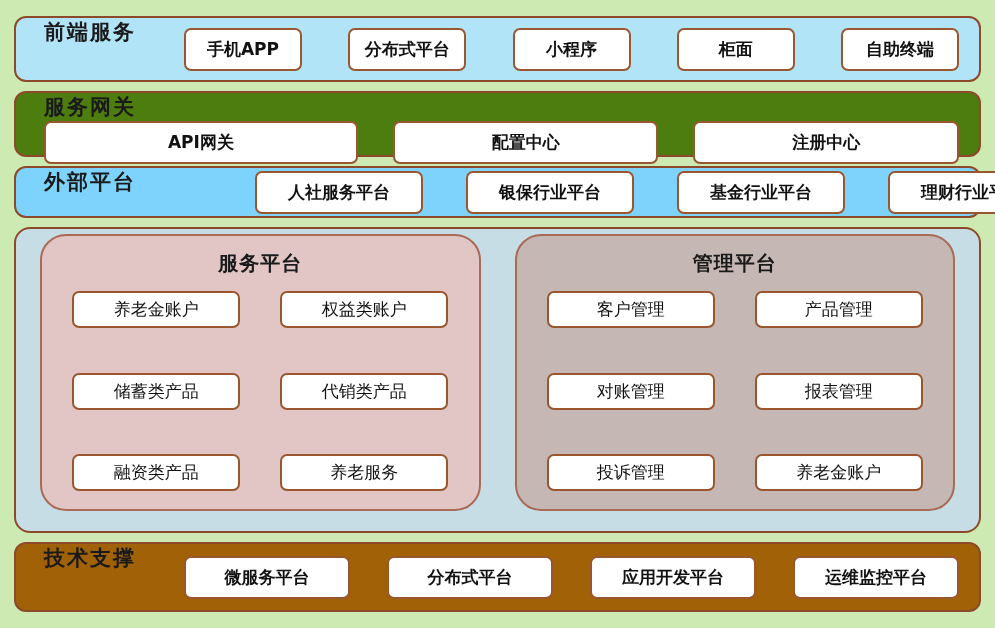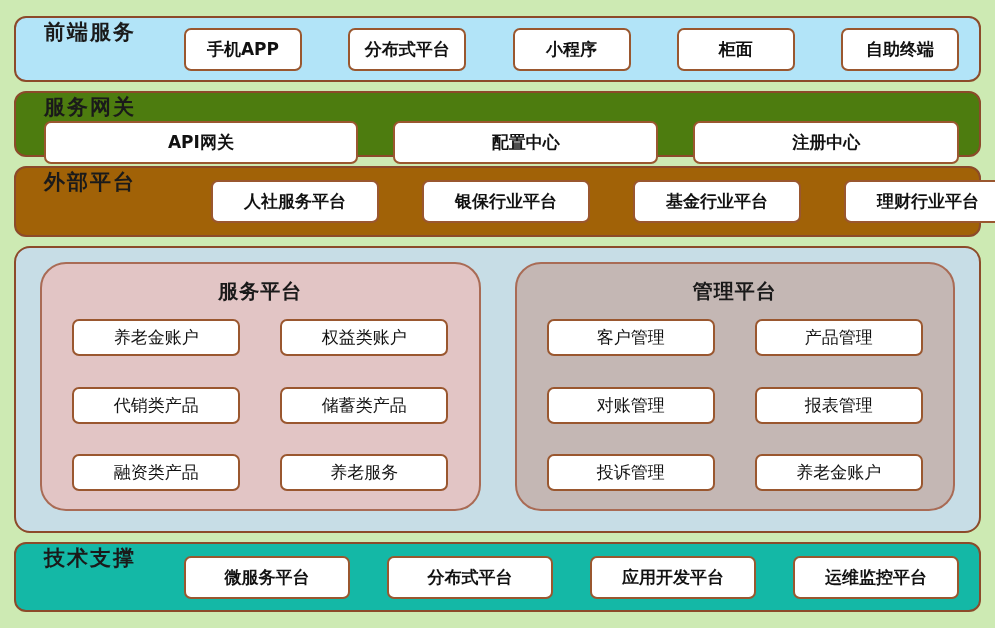--- a/index.html
+++ b/index.html
@@ -52,31 +52,31 @@
   }
   
   .band-frontend { background: #b2e4f8; height: 66px; }
   .band-frontend .btn { min-width: 118px; }
   
   .band-gateway { background: #4d7c0f; height: 66px; flex-direction: column; }
   .band-gateway .band-items { gap: 35px; }
   .band-gateway .btn { flex: 1; }
   .band-gateway .btn:first-child { flex: 1.2; }
   
-  .band-external { background: #a16207; height: 71px; }
+  .band-external { background: #7dd3fc; height: 52px; gap: 44px; }
   .band-external .btn { min-width: 168px; margin-left: 27px; }
   
   .middle {
     background: #c7dde6;
     border: 2px solid #8c4a2a;
     border-radius: 16px;
     flex: 1;
     display: flex;
     gap: 34px;
-    padding: 14px 24px 20px 24px;
+    padding: 5px 24px 20px 24px;
   }
   .group {
     flex: 1;
     border-radius: 26px;
     padding: 14px 20px 18px 20px;
     display: flex;
     flex-direction: column;
   }
   .group-service {
     background: #e2c5c5;
@@ -104,21 +104,21 @@
     align-content: space-between;
   }
   .group-grid .btn {
     height: 37px;
     display: flex;
     align-items: center;
     justify-content: center;
     font-size: 17px;
   }
   
-  .band-tech { background: #14b8a6; height: 70px; }
+  .band-tech { background: #a16207; height: 70px; }
   .band-tech .btn { min-width: 166px; }
 </style>
 </head>
 <body>
 
 <div class="page">
 
   <div class="band band-frontend">
     <div class="band-label">前端服务</div>
     <div class="band-items">
@@ -149,22 +149,22 @@
     </div>
   </div>
 
   <div class="middle">
 
     <div class="group group-service">
       <div class="group-title">服务平台</div>
       <div class="group-grid">
         <div class="btn">养老金账户</div>
         <div class="btn">权益类账户</div>
+        <div class="btn">储蓄类产品</div>
         <div class="btn">代销类产品</div>
-        <div class="btn">储蓄类产品</div>
         <div class="btn">融资类产品</div>
         <div class="btn">养老服务</div>
       </div>
     </div>
 
     <div class="group group-management">
       <div class="group-title">管理平台</div>
       <div class="group-grid">
         <div class="btn">客户管理</div>
         <div class="btn">产品管理</div>

